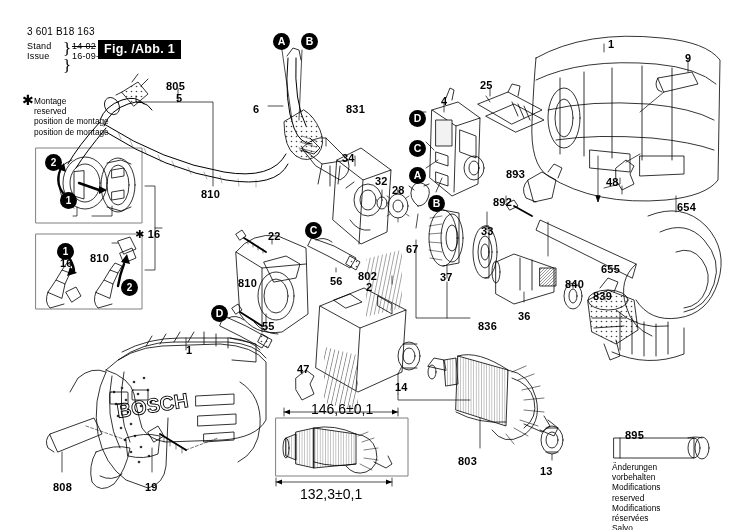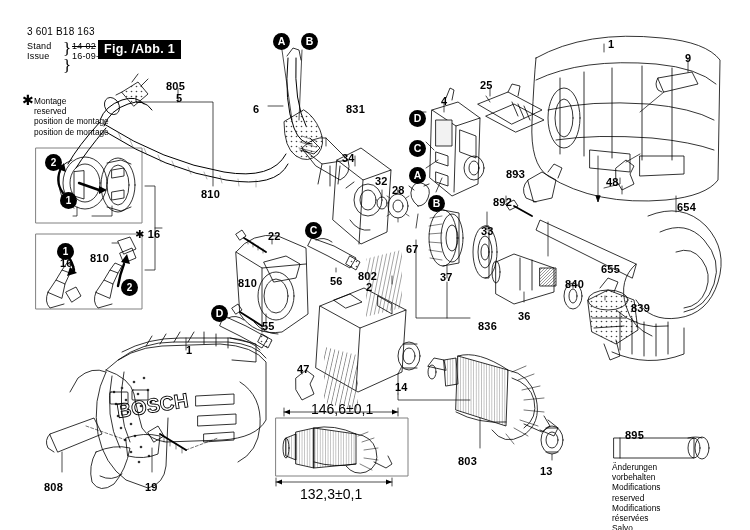--- a/index.html
+++ b/index.html
@@ -461,32 +461,32 @@
       <div class="lbl" style="left: 90px; top: 252px;">810</div>
       <div class="lbl" style="left: 238px; top: 277px;">810</div>
       <div class="lbl" style="left: 135px; top: 228px;">✱ 16</div>
       <div class="lbl" style="left: 268px; top: 230px;">22</div>
       <div class="lbl" style="left: 330px; top: 275px; text-align: right;">56</div>
       <div class="lbl" style="left: 358px; top: 270px;">802</div>
       <div class="lbl" style="left: 366px; top: 281px;">2</div>
       <div class="lbl" style="left: 262px; top: 320px;">55</div>
       <div class="lbl" style="left: 297px; top: 363px;">47</div>
       <div class="lbl" style="left: 186px; top: 344px;">1</div>
-      <div class="lbl" style="left: 44px; top: 481px;">808</div>
+      <div class="lbl" style="left: 53px; top: 481px;">808</div>
       <div class="lbl" style="left: 145px; top: 481px;">19</div>
       <div class="lbl" style="left: 395px; top: 381px;">14</div>
       <div class="lbl" style="left: 458px; top: 455px;">803</div>
       <div class="lbl" style="left: 540px; top: 465px;">13</div>
       <div class="lbl" style="left: 406px; top: 243px;">67</div>
       <div class="lbl" style="left: 440px; top: 271px;">37</div>
       <div class="lbl" style="left: 481px; top: 225px;">33</div>
       <div class="lbl" style="left: 518px; top: 310px;">36</div>
       <div class="lbl" style="left: 478px; top: 320px;">836</div>
       <div class="lbl" style="left: 565px; top: 278px;">840</div>
-      <div class="lbl" style="left: 631px; top: 290px; margin-top: 12px;">839</div>
+      <div class="lbl" style="left: 593px; top: 290px;">839</div>
       <div class="lbl" style="left: 441px; top: 95px;">4</div>
       <div class="lbl" style="left: 452px; top: 79px; margin-left: 28px;">25</div>
       <div class="lbl" style="left: 506px; top: 168px;">893</div>
       <div class="lbl" style="left: 493px; top: 196px;">892</div>
       <div class="lbl" style="left: 608px; top: 38px;">1</div>
       <div class="lbl" style="left: 685px; top: 52px;">9</div>
       <div class="lbl" style="left: 606px; top: 176px;">48</div>
       <div class="lbl" style="left: 677px; top: 201px;">654</div>
       <div class="lbl" style="left: 601px; top: 263px;">655</div>
       <div class="lbl" style="left: 625px; top: 429px;">895</div>

